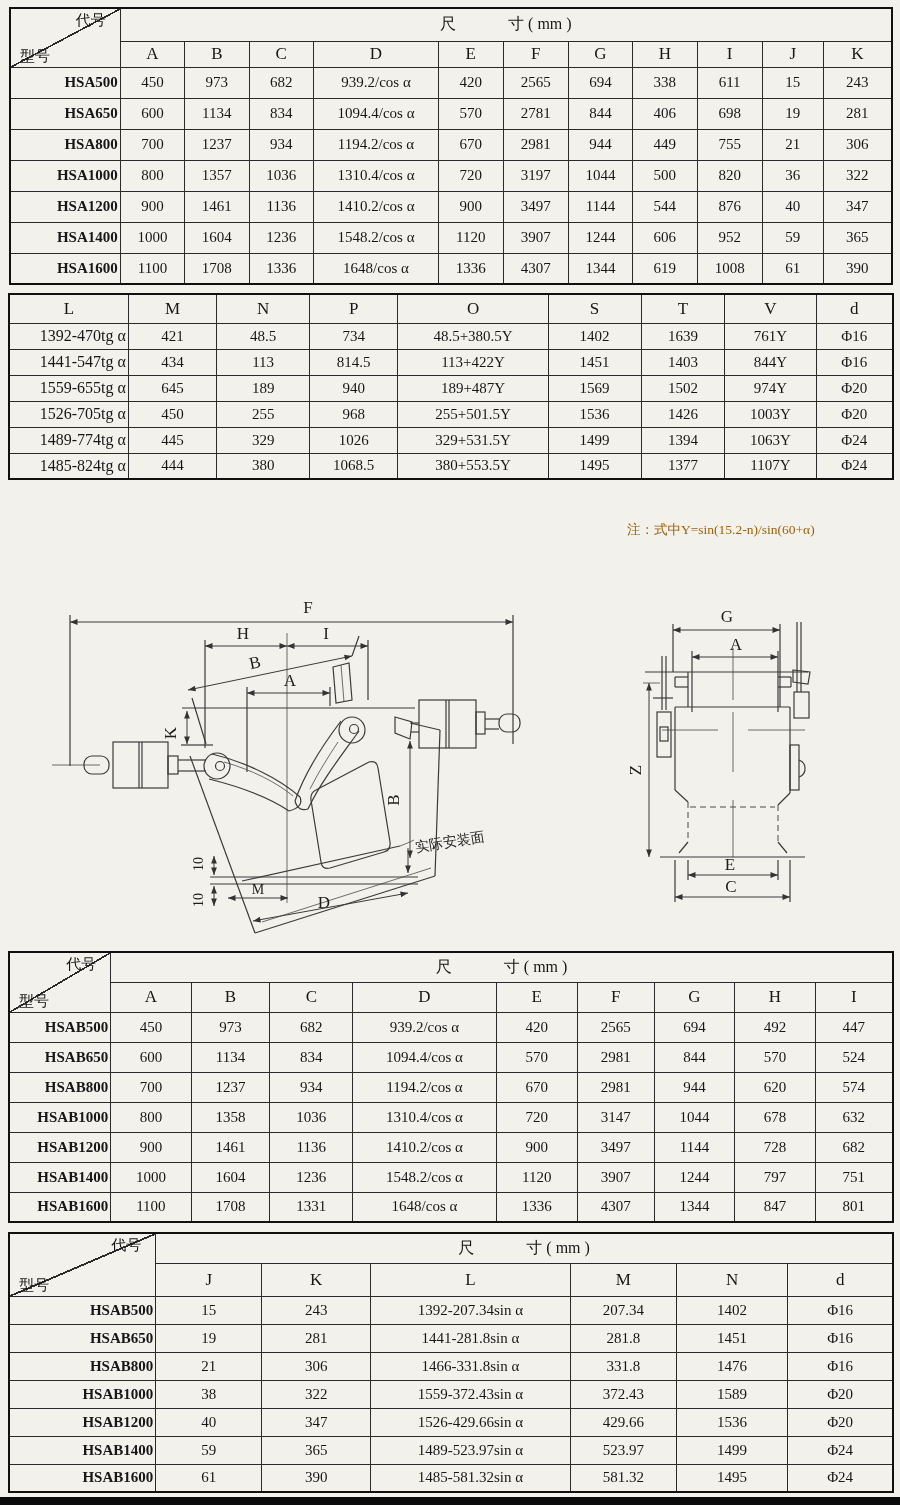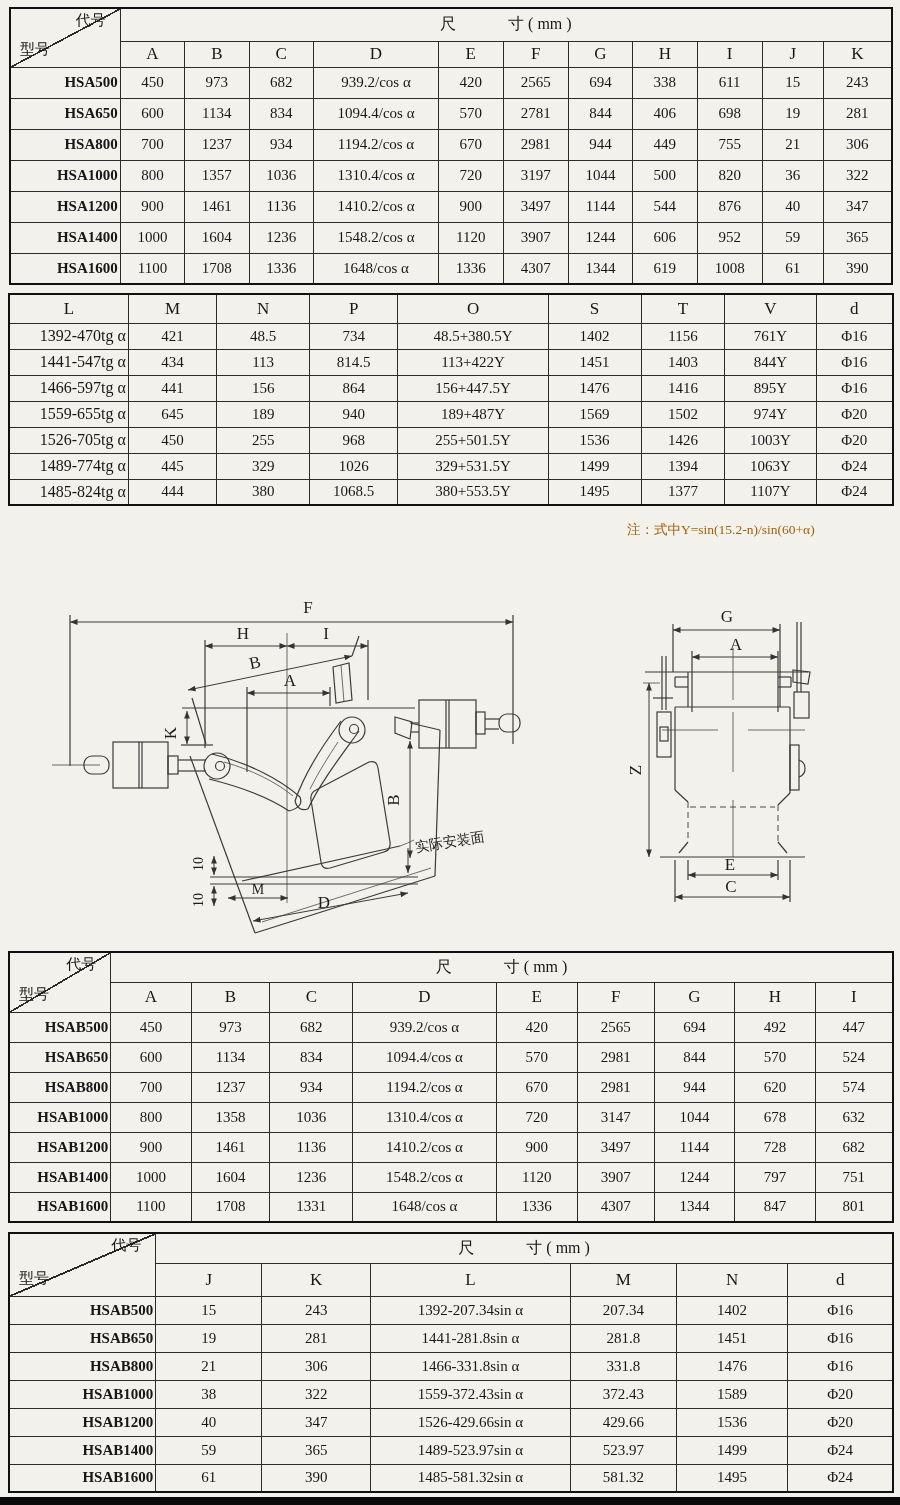--- a/index.html
+++ b/index.html
@@ -26,21 +26,21 @@
   .t3 thead tr:nth-child(2){height:30px;}
   .t3 tbody tr{height:30px;}
   .t4{left:8px;top:1232px;width:886px;border-top-width:3px;}
   .t4 thead tr:first-child{height:30px;}
   .t4 thead tr:nth-child(2){height:33px;}
   .t4 tbody tr{height:28px;}
   
   th.corner{position:relative;padding:13px;
      background:linear-gradient(to bottom right,transparent 49.2%,#2a2a2a 49.2%,#2a2a2a 50.8%,transparent 50.8%);}
   th.corner .c-top{position:absolute;top:2px;right:14px;font-size:15px;font-weight:400;}
-  th.corner .c-bot{position:absolute;bottom:8px;left:9px;font-size:15px;font-weight:400;}
+  th.corner .c-bot{position:absolute;bottom:1px;left:9px;font-size:15px;font-weight:400;}
   th.size div{display:flex;justify-content:center;align-items:center;gap:52px;font-size:16px;}
   
   .heading{position:absolute;left:3px;top:529px;font-size:22px;letter-spacing:1px;
            font-weight:400;color:#101010;}
   .note{position:absolute;left:627px;top:521px;font-size:13.5px;color:#a16207;}
   
   svg{position:absolute;}
   .ln{stroke:#3b3b3b;stroke-width:1.2;fill:none;}
   .thin{stroke:#4a4a4a;stroke-width:0.8;fill:none;}
   .dash{stroke:#4a4a4a;stroke-width:1;fill:none;stroke-dasharray:6 4;}
@@ -226,44 +226,33 @@
         </tr>
     </thead>
     <tbody>
         <tr>
           <td class="first">1392-470tg α</td>
           <td>421</td>
           <td>48.5</td>
           <td>734</td>
           <td>48.5+380.5Y</td>
           <td>1402</td>
-          <td>1156</td>
+          <td>1639</td>
           <td>761Y</td>
           <td>Φ16</td>
         </tr>
         <tr>
           <td class="first">1441-547tg α</td>
           <td>434</td>
           <td>113</td>
           <td>814.5</td>
           <td>113+422Y</td>
           <td>1451</td>
           <td>1403</td>
           <td>844Y</td>
-          <td>Φ16</td>
-        </tr>
-        <tr>
-          <td class="first">1466-597tg α</td>
-          <td>441</td>
-          <td>156</td>
-          <td>864</td>
-          <td>156+447.5Y</td>
-          <td>1476</td>
-          <td>1416</td>
-          <td>895Y</td>
           <td>Φ16</td>
         </tr>
         <tr>
           <td class="first">1559-655tg α</td>
           <td>645</td>
           <td>189</td>
           <td>940</td>
           <td>189+487Y</td>
           <td>1569</td>
           <td>1502</td>

